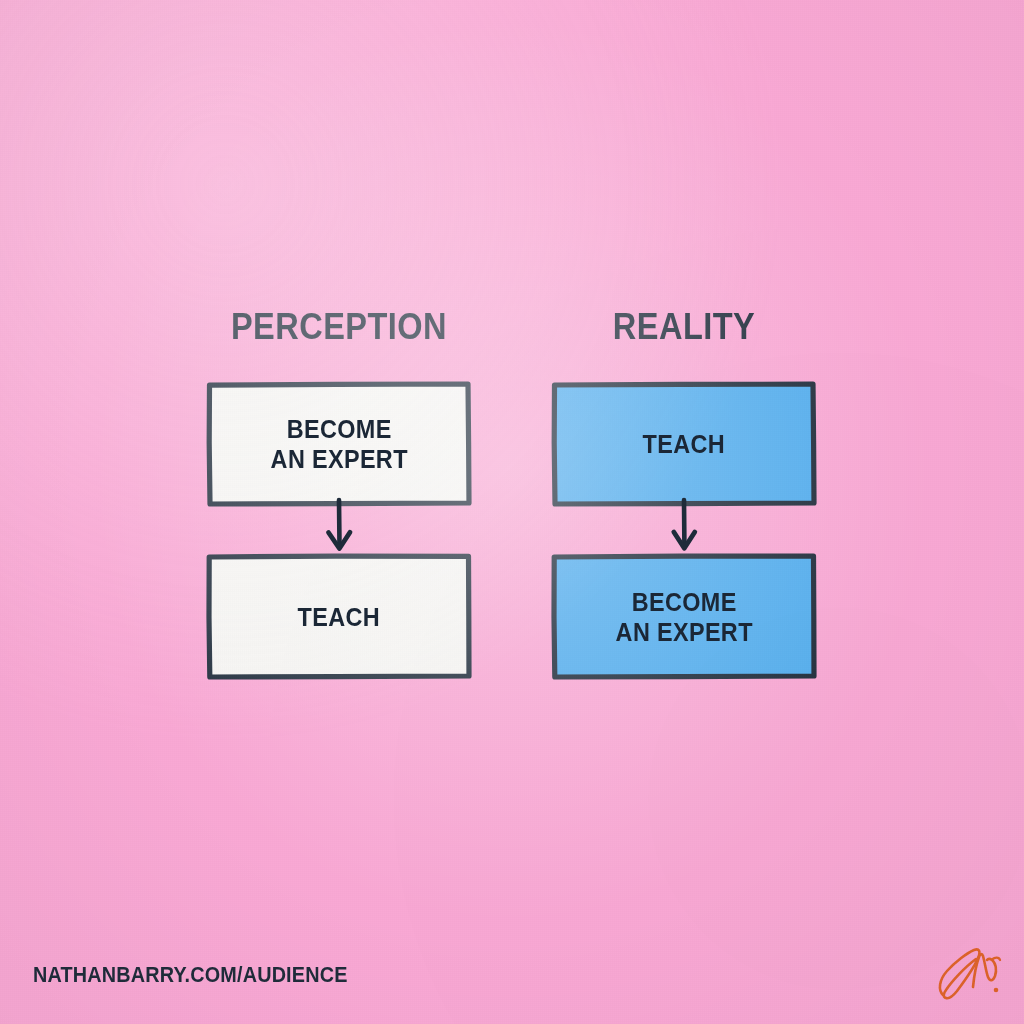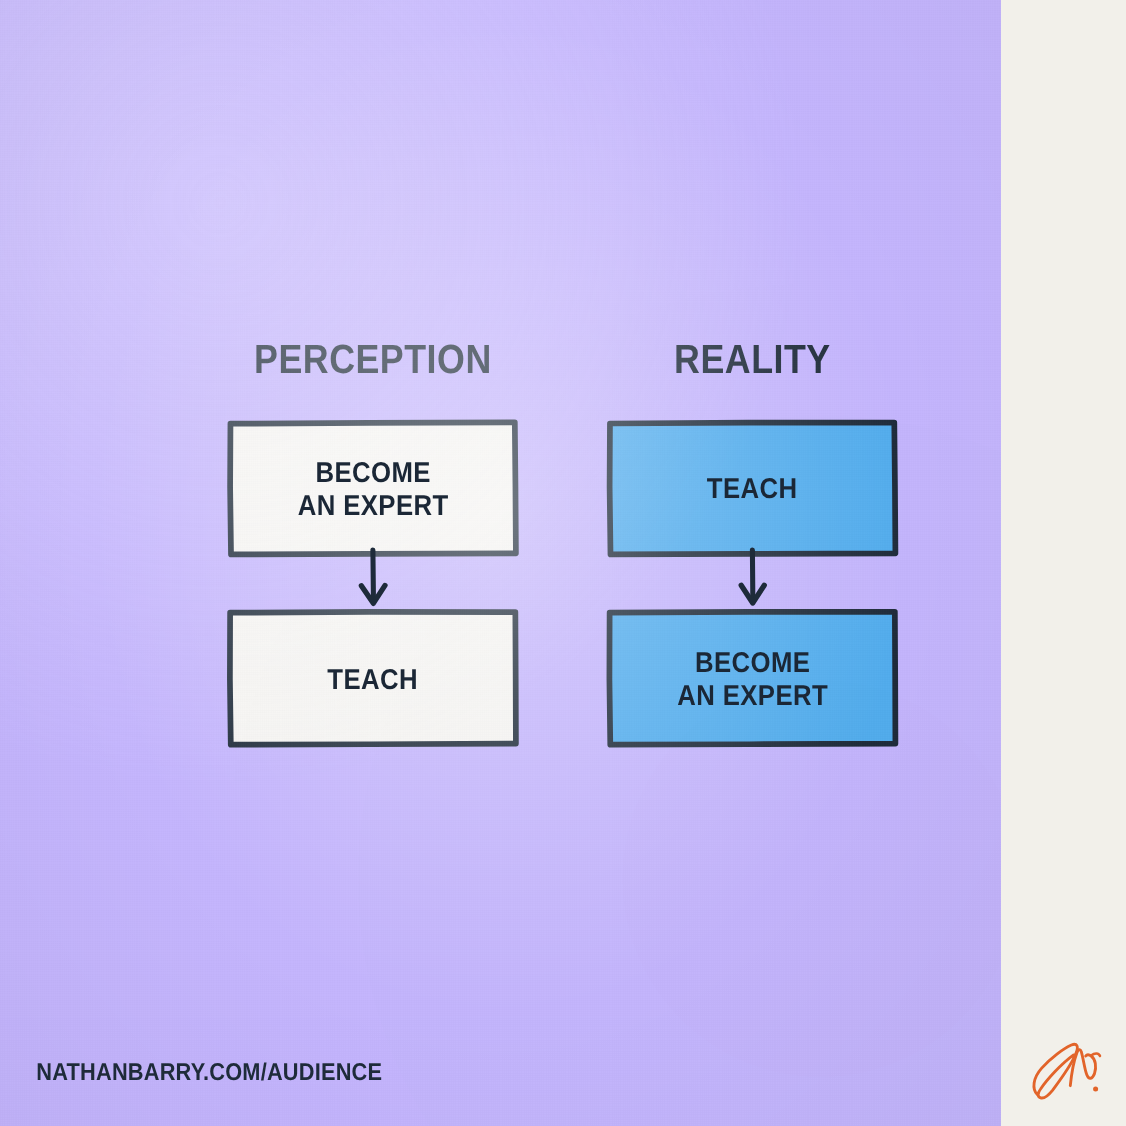--- a/index.html
+++ b/index.html
@@ -11,23 +11,23 @@
     width: 1024px;
     height: 1024px;
     overflow: hidden;
     font-family: "Liberation Sans", sans-serif;
     background: #f2f0ea;
   }
 
   
   #stage {
     position: relative;
-    width: 910px;
+    width: 1024px;
     height: 1024px;
-    background-color: #c4b5fd;
+    background-color: #f9a8d4;
   }
 
   
   #paper-grain {
     position: absolute;
     inset: 0;
     pointer-events: none;
     opacity: .5;
     background-image:
       repeating-linear-gradient(0deg,   rgba(0,0,0,.012) 0 1px, rgba(255,255,255,.012) 1px 2px),

